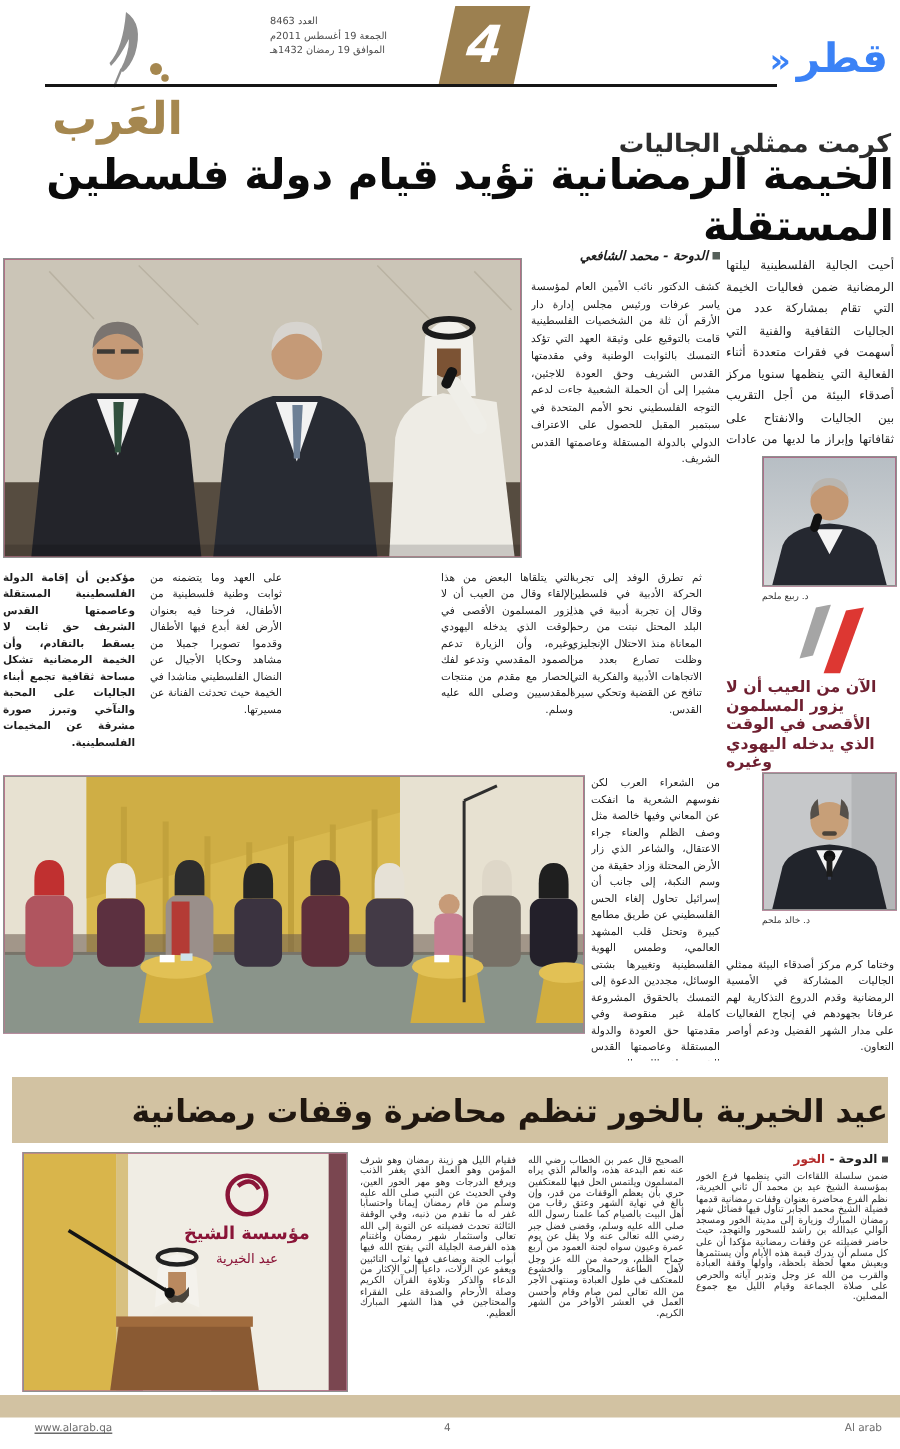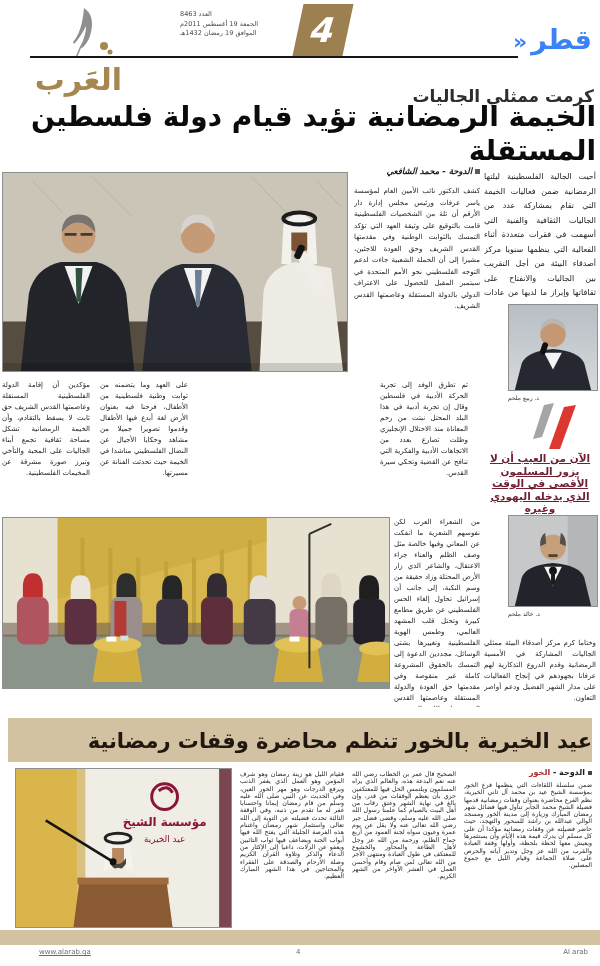--- a/index.html
+++ b/index.html
@@ -23,21 +23,21 @@
   .headline{right:4px;top:100px;width:592px;font-size:28px;font-weight:bold;color:#0b0b0b;text-align:right;line-height:34px;}
   .byline{left:352px;top:166px;width:128px;font-size:8.5px;font-weight:bold;color:#1c1c1c;text-align:right;font-style:italic;}
   .byline .sq{display:inline-block;width:5px;height:5px;background:#56605a;margin-left:3px;}
   .photo{border:1px solid #8f8f8f;box-sizing:border-box;background:#be185d;}
   .photo svg{display:block;width:100%;height:100%;}
   .tcol{font-size:7px;line-height:11px;text-align:justify;color:#1c1c1c;overflow:hidden;direction:rtl;}
   .tcol-first{font-size:7px;line-height:11.5px;}
   .intro{left:484px;top:170px;width:112px;height:132px;font-size:8px;line-height:14.5px;color:#222;text-align:justify;overflow:hidden;}
   .pcaption{font-size:6px;color:#333;text-align:left;direction:rtl;}
   .quote-glyph{left:530px;top:403px;width:46px;height:46px;}
-  .pull-quote{left:484px;top:452px;width:112px;font-size:10.5px;line-height:12.5px;font-weight:bold;color:#6e1f30;text-align:center;text-decoration:underline;}
+  .pull-quote{left:484px;top:452px;width:112px;font-size:10.5px;line-height:12.5px;font-weight:bold;color:#6e1f30;text-align:left;}
   
   .banner{left:8px;top:718px;width:584px;height:44px;background:#d2c2a2;}
   .banner-head{display:block;text-align:right;font-size:21px;font-weight:bold;color:#201710;line-height:46px;}
   .b-col{font-size:6.3px;line-height:7.3px;text-align:justify;color:#1f1f1f;overflow:hidden;direction:rtl;}
   .b-byline{font-size:8px;font-weight:bold;color:#1c1c1c;text-align:right;margin-bottom:4px;}
   .b-byline .sq{display:inline-block;width:4px;height:4px;background:#444;margin-left:3px;}
   .b-byline .accent{color:#b32b2b;}
   .footer-strip{left:0;top:930px;width:600px;height:15px;background:#d2c2a2;}
   .foot-text{top:948px;font-size:7px;color:#6b6b6b;direction:ltr;}
 </style>
@@ -149,22 +149,23 @@
       <path d="M58 31 Q59 21 53 17 L52 28 Z" fill="#55504a"></path>
       <rect x="40" y="39" width="10" height="3" rx="1.5" fill="#4b4339"></rect>
       <circle cx="45" cy="56" r="4" fill="#111"></circle>
       <rect x="43" y="56" width="4" height="14" fill="#1c1c1c"></rect>
     </svg>
   </div>
   <div class="abs pcaption" style="left:508px;top:610px;width:90px;">د. خالد ملحم</div>
 
   <div class="abs tcol" style="left:484px;top:622px;width:112px;height:88px;margin-top:16px;">وختاما كرم مركز أصدقاء البيئة ممثلي الجاليات المشاركة في الأمسية الرمضانية وقدم الدروع التذكارية لهم عرفانا بجهودهم في إنجاح الفعاليات على مدار الشهر الفضيل ودعم أواصر التعاون.</div>
 
-  <div class="abs tcol" style="left:2px;top:380px;width:88px;height:133px;">مؤكدين أن إقامة الدولة الفلسطينية المستقلة وعاصمتها القدس الشريف حق ثابت لا يسقط بالتقادم، وأن الخيمة الرمضانية تشكل مساحة ثقافية تجمع أبناء الجاليات على المحبة والتآخي وتبرز صورة مشرقة عن المخيمات الفلسطينية.</div>
+  <div class="abs tcol" style="left:2px;top:380px;width:88px;height:133px;font-weight:bold;">مؤكدين أن إقامة الدولة الفلسطينية المستقلة وعاصمتها القدس الشريف حق ثابت لا يسقط بالتقادم، وأن الخيمة الرمضانية تشكل مساحة ثقافية تجمع أبناء الجاليات على المحبة والتآخي وتبرز صورة مشرقة عن المخيمات الفلسطينية.</div>
   <div class="abs tcol" style="left:100px;top:380px;width:88px;height:133px;">على العهد وما يتضمنه من ثوابت وطنية فلسطينية من الأطفال، فرحنا فيه بعنوان الأرض لغة أبدع فيها الأطفال وقدموا تصويرا جميلا من مشاهد وحكايا الأجيال عن النضال الفلسطيني مناشدا في الخيمة حيث تحدثت الفنانة عن مسيرتها.</div>
+  <div class="abs tcol" style="left:294px;top:380px;width:88px;height:133px;">التي يتلقاها البعض من هذا الإلقاء وقال من العيب أن لا يزور المسلمون الأقصى في الوقت الذي يدخله اليهودي وغيره، وأن الزيارة تدعم الصمود المقدسي وتدعو لفك الحصار مع مقدم من منتجات المقدسيين وصلى الله عليه وسلم.</div>
   <div class="abs tcol" style="left:380px;top:380px;width:88px;height:133px;">ثم تطرق الوفد إلى تجربة الحركة الأدبية في فلسطين وقال إن تجربة أدبية في هذا البلد المحتل نبتت من رحم المعاناة منذ الاحتلال الإنجليزي وظلت تصارع بعدد من الاتجاهات الأدبية والفكرية التي تنافح عن القضية وتحكي سيرة القدس.</div>
 
   <div class="abs photo" style="left:2px;top:517px;width:388px;height:172px;">
     <svg viewBox="0 0 388 172" preserveAspectRatio="none">
       <rect width="388" height="172" fill="#e7e1d1"></rect>
       <rect x="55" width="210" height="122" fill="#d8b84e"></rect>
       <polygon points="55,0 265,0 265,24 55,82" fill="#cfae45"></polygon>
       <g stroke="#c2a23c" stroke-width="4">
         <path d="M80 20 V118 M108 30 V118 M136 40 V118 M164 44 V118 M192 40 V118 M220 32 V118 M248 22 V118"></path>
       </g>
@@ -249,17 +250,17 @@
   <div class="abs b-col" style="left:352px;top:770px;width:104px;height:158px;">الصحيح قال عمر بن الخطاب رضي الله عنه نعم البدعة هذه، والعالم الذي يراه المسلمون ويلتمس الحل فيها للمعتكفين حري بأن يعظم الوقفات من قدر، وإن بالغ في نهاية الشهر وعتق رقاب من أهل البيت بالصيام كما علمنا رسول الله صلى الله عليه وسلم، وقضى فضل جبر رضي الله تعالى عنه ولا يقل عن يوم عمرة وعيون سواه لجنة العمود من أربع جماح الظلم، ورحمة من الله عز وجل لأهل الطاعة والمحاور والخشوع للمعتكف في طول العبادة ومنتهى الأجر من الله تعالى لمن صام وقام وأحسن العمل في العشر الأواخر من الشهر الكريم.</div>
 
   <div class="abs" style="left:464px;top:768px;width:128px;">
     <div class="b-byline">
       <span class="sq"></span><span>الدوحة - </span><span class="accent">الخور</span>
     </div>
     <div class="b-col" style="height:146px;">ضمن سلسلة اللقاءات التي ينظمها فرع الخور بمؤسسة الشيخ عيد بن محمد آل ثاني الخيرية، نظم الفرع محاضرة بعنوان وقفات رمضانية قدمها فضيلة الشيخ محمد الجابر تناول فيها فضائل شهر رمضان المبارك وزيارة إلى مدينة الخور ومسجد الوالي عبدالله بن راشد للسحور والتهجد، حيث حاضر فضيلته عن وقفات رمضانية مؤكدا أن على كل مسلم أن يدرك قيمة هذه الأيام وأن يستثمرها ويعيش معها لحظة بلحظة، وأولها وقفة العبادة والقرب من الله عز وجل وتدبر آياته والحرص على صلاة الجماعة وقيام الليل مع جموع المصلين.</div>
   </div>
 
   <div class="abs footer-strip"></div>
-  <a class="abs foot-text" style="left:39px;" href="#">www.alarab.qa</a>
+  <a class="abs foot-text" style="left:23px;" href="#">www.alarab.qa</a>
   <div class="abs foot-text" style="left:296px;">4</div>
   <div class="abs foot-text" style="right:12px;">Al arab</div>
 
 </div>
 
 </body></html>

